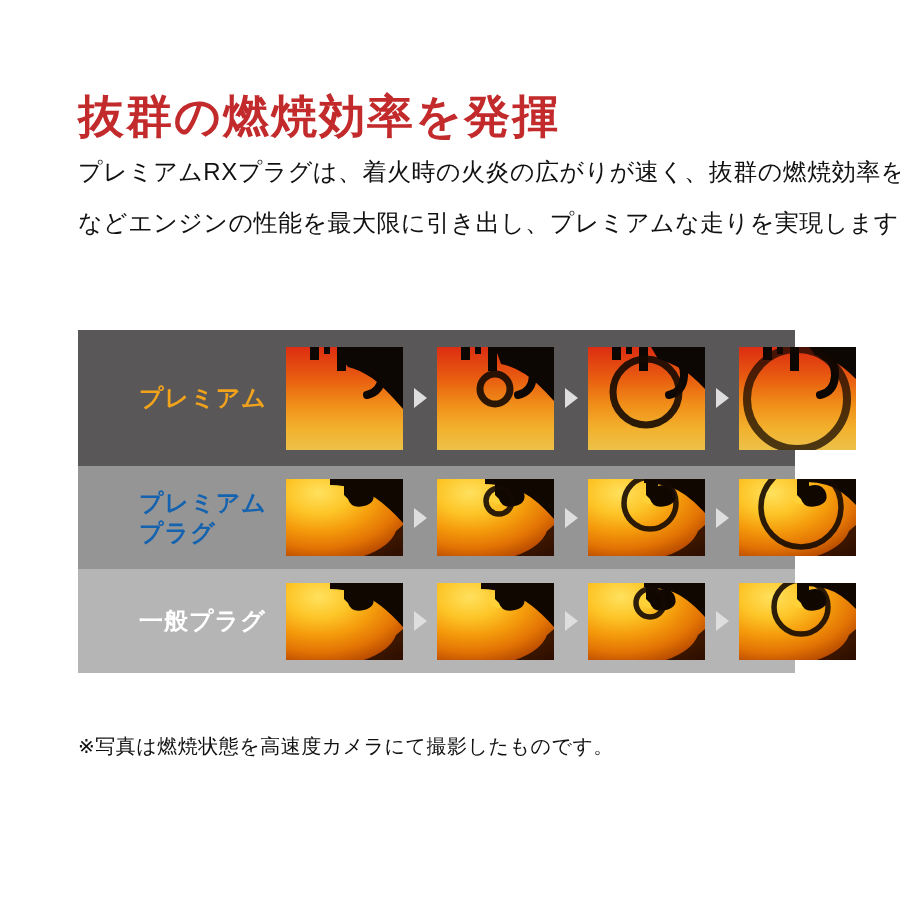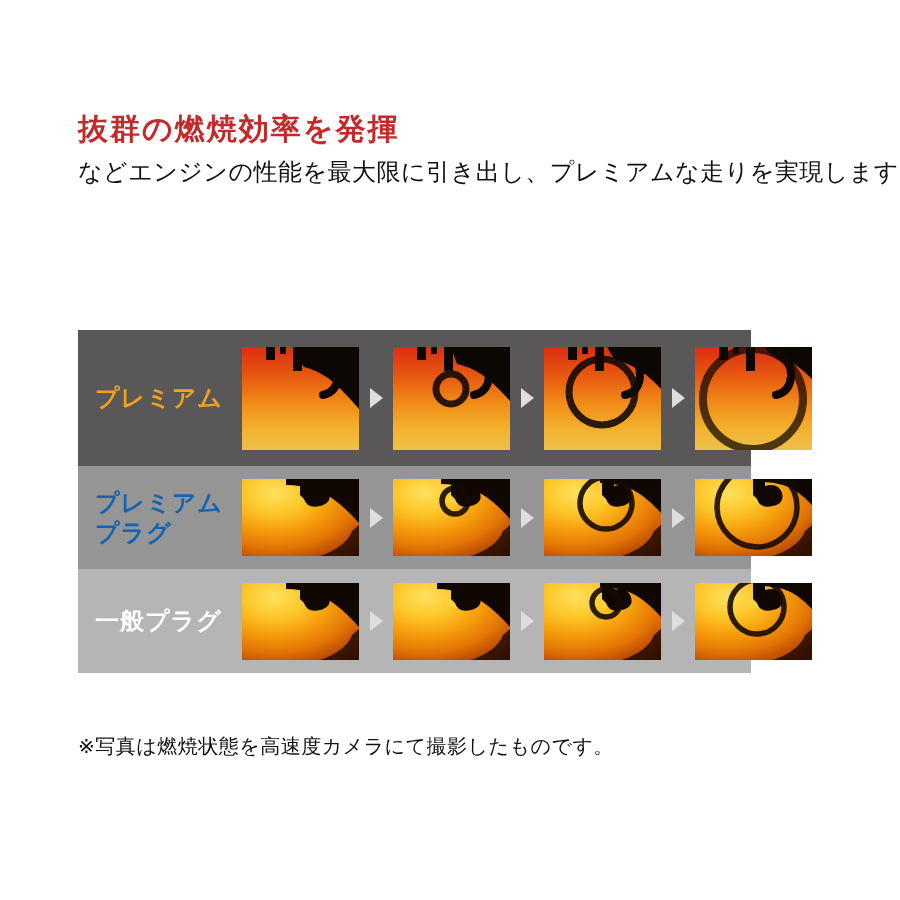--- a/index.html
+++ b/index.html
@@ -1,41 +1,42 @@
 <!DOCTYPE html>
 <html><head>
 <meta charset="utf-8">
 <style>
   html,body{margin:0;padding:0;background:#ffffff;}
   .page{position:relative;width:900px;height:900px;background:#ffffff;overflow:hidden;
         font-family:"Liberation Sans","DejaVu Sans",sans-serif;}
-  .title{position:absolute;left:78px;top:86px;font-size:30px;font-weight:bold;
+  .title{position:absolute;left:78px;top:62px;font-size:46px;font-weight:bold;
          letter-spacing:2px;line-height:46px;color:#c22a2b;text-align:center;}
   .bodytext{position:absolute;left:78px;top:146px;width:770px;color:#111111;
             font-size:24px;font-weight:500;}
   .bodytext .line{height:51px;line-height:51px;letter-spacing:0.5px;white-space:nowrap;}
   .cmp-table{position:absolute;left:78px;top:330px;width:749px;}
-  .cmp-row{display:flex;align-items:center;width:673px;}
+  .cmp-row{display:flex;align-items:center;width:673px;padding-left:44px;}
   .label-box{width:164px;box-sizing:border-box;padding-left:17px;flex:none;
              font-weight:bold;font-size:24px;line-height:30px;letter-spacing:1px;}
   .photo-strip{display:flex;align-items:center;flex:none;}
   .photo{display:block;flex:none;}
   .gap{width:34px;height:100%;display:flex;justify-content:center;align-items:center;flex:none;}
   .arrow{width:0;height:0;border-top:10px solid transparent;border-bottom:10px solid transparent;
          border-left:13px solid #dedede;}
   .footnote{position:absolute;left:78px;top:697px;font-size:20px;color:#111111;
             letter-spacing:0.5px;margin-top:36px;}
 </style>
 </head>
 <body>
 
 <div class="page">
   <h1 class="title" style="color: rgb(194, 42, 43);">抜群の燃焼効率を発揮</h1>
 
   <div class="bodytext">
+    <div class="line">プレミアムRXプラグは、着火時の火炎の広がりが速く、抜群の燃焼効率を</div>
     <div class="line">などエンジンの性能を最大限に引き出し、プレミアムな走りを実現します。</div>
   </div>
 
   <div class="cmp-table">
       <div class="cmp-row" style="background: rgb(89, 87, 87); height: 136px;">
         <div class="label-box" style="color: rgb(242, 163, 28);">
           <div>プレミアム</div>
         </div>
         <div class="photo-strip">
           <svg class="photo" width="117" height="103" viewBox="0 0 117 103" xmlns="http://www.w3.org/2000/svg">

